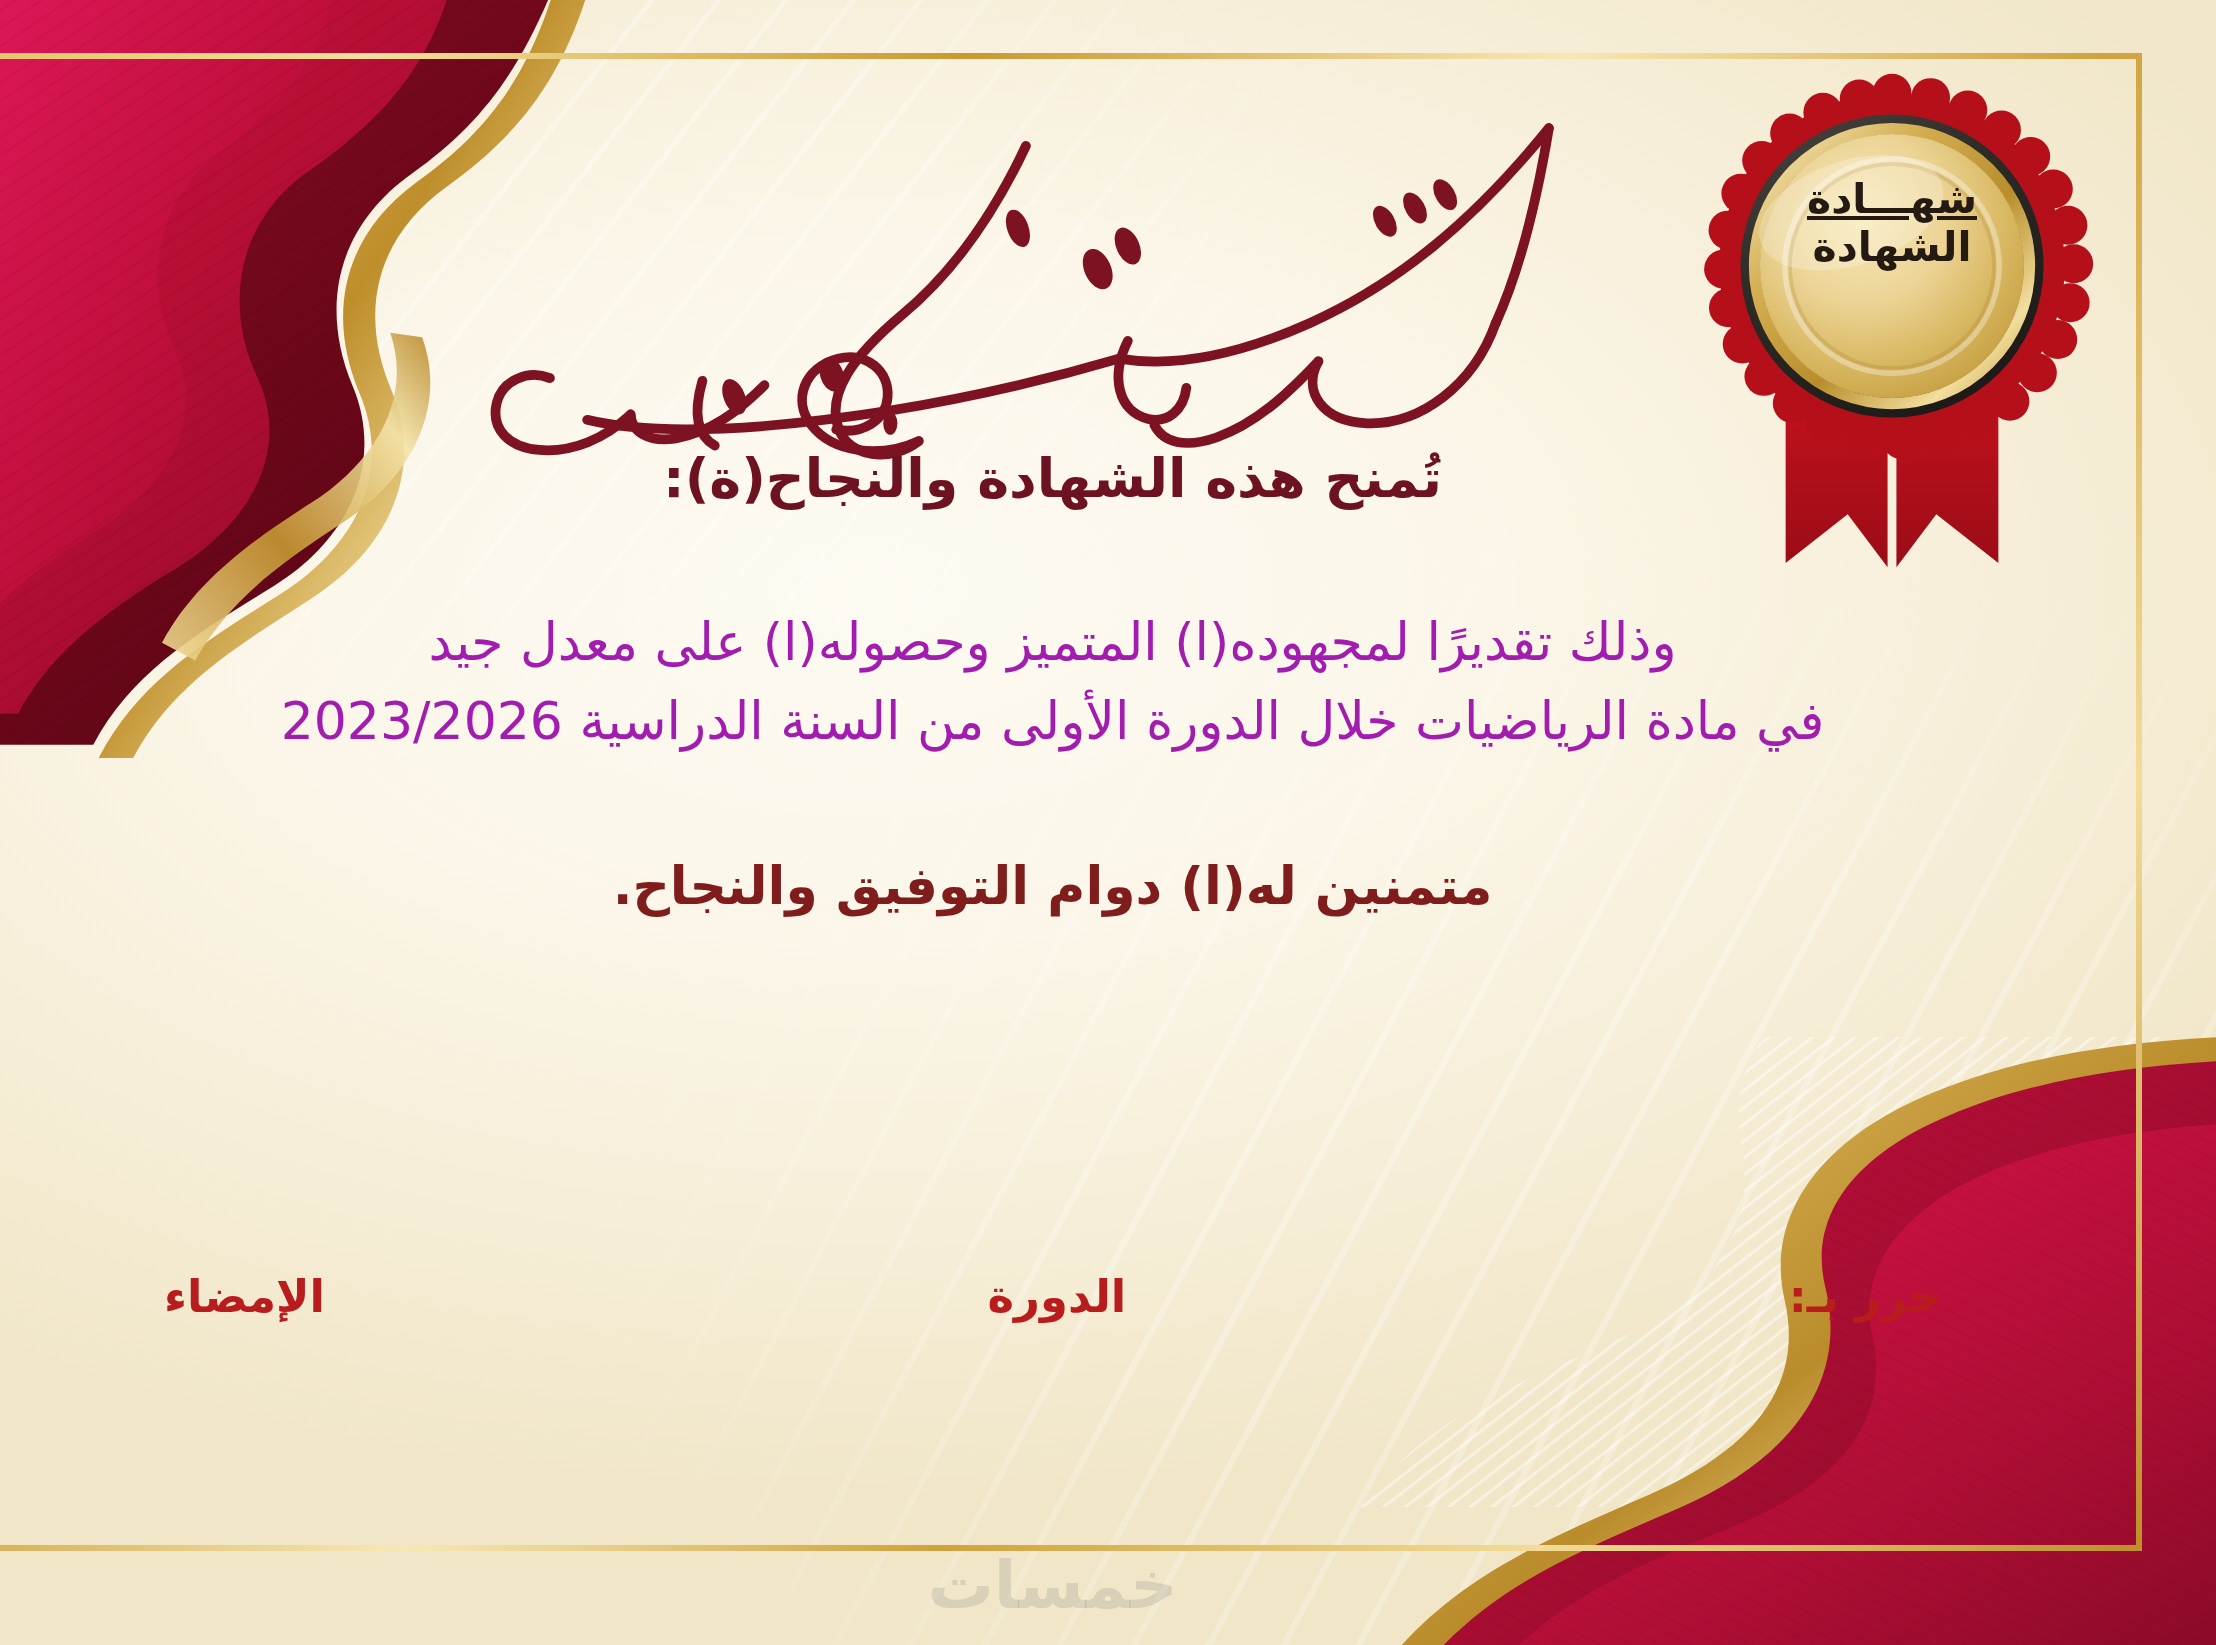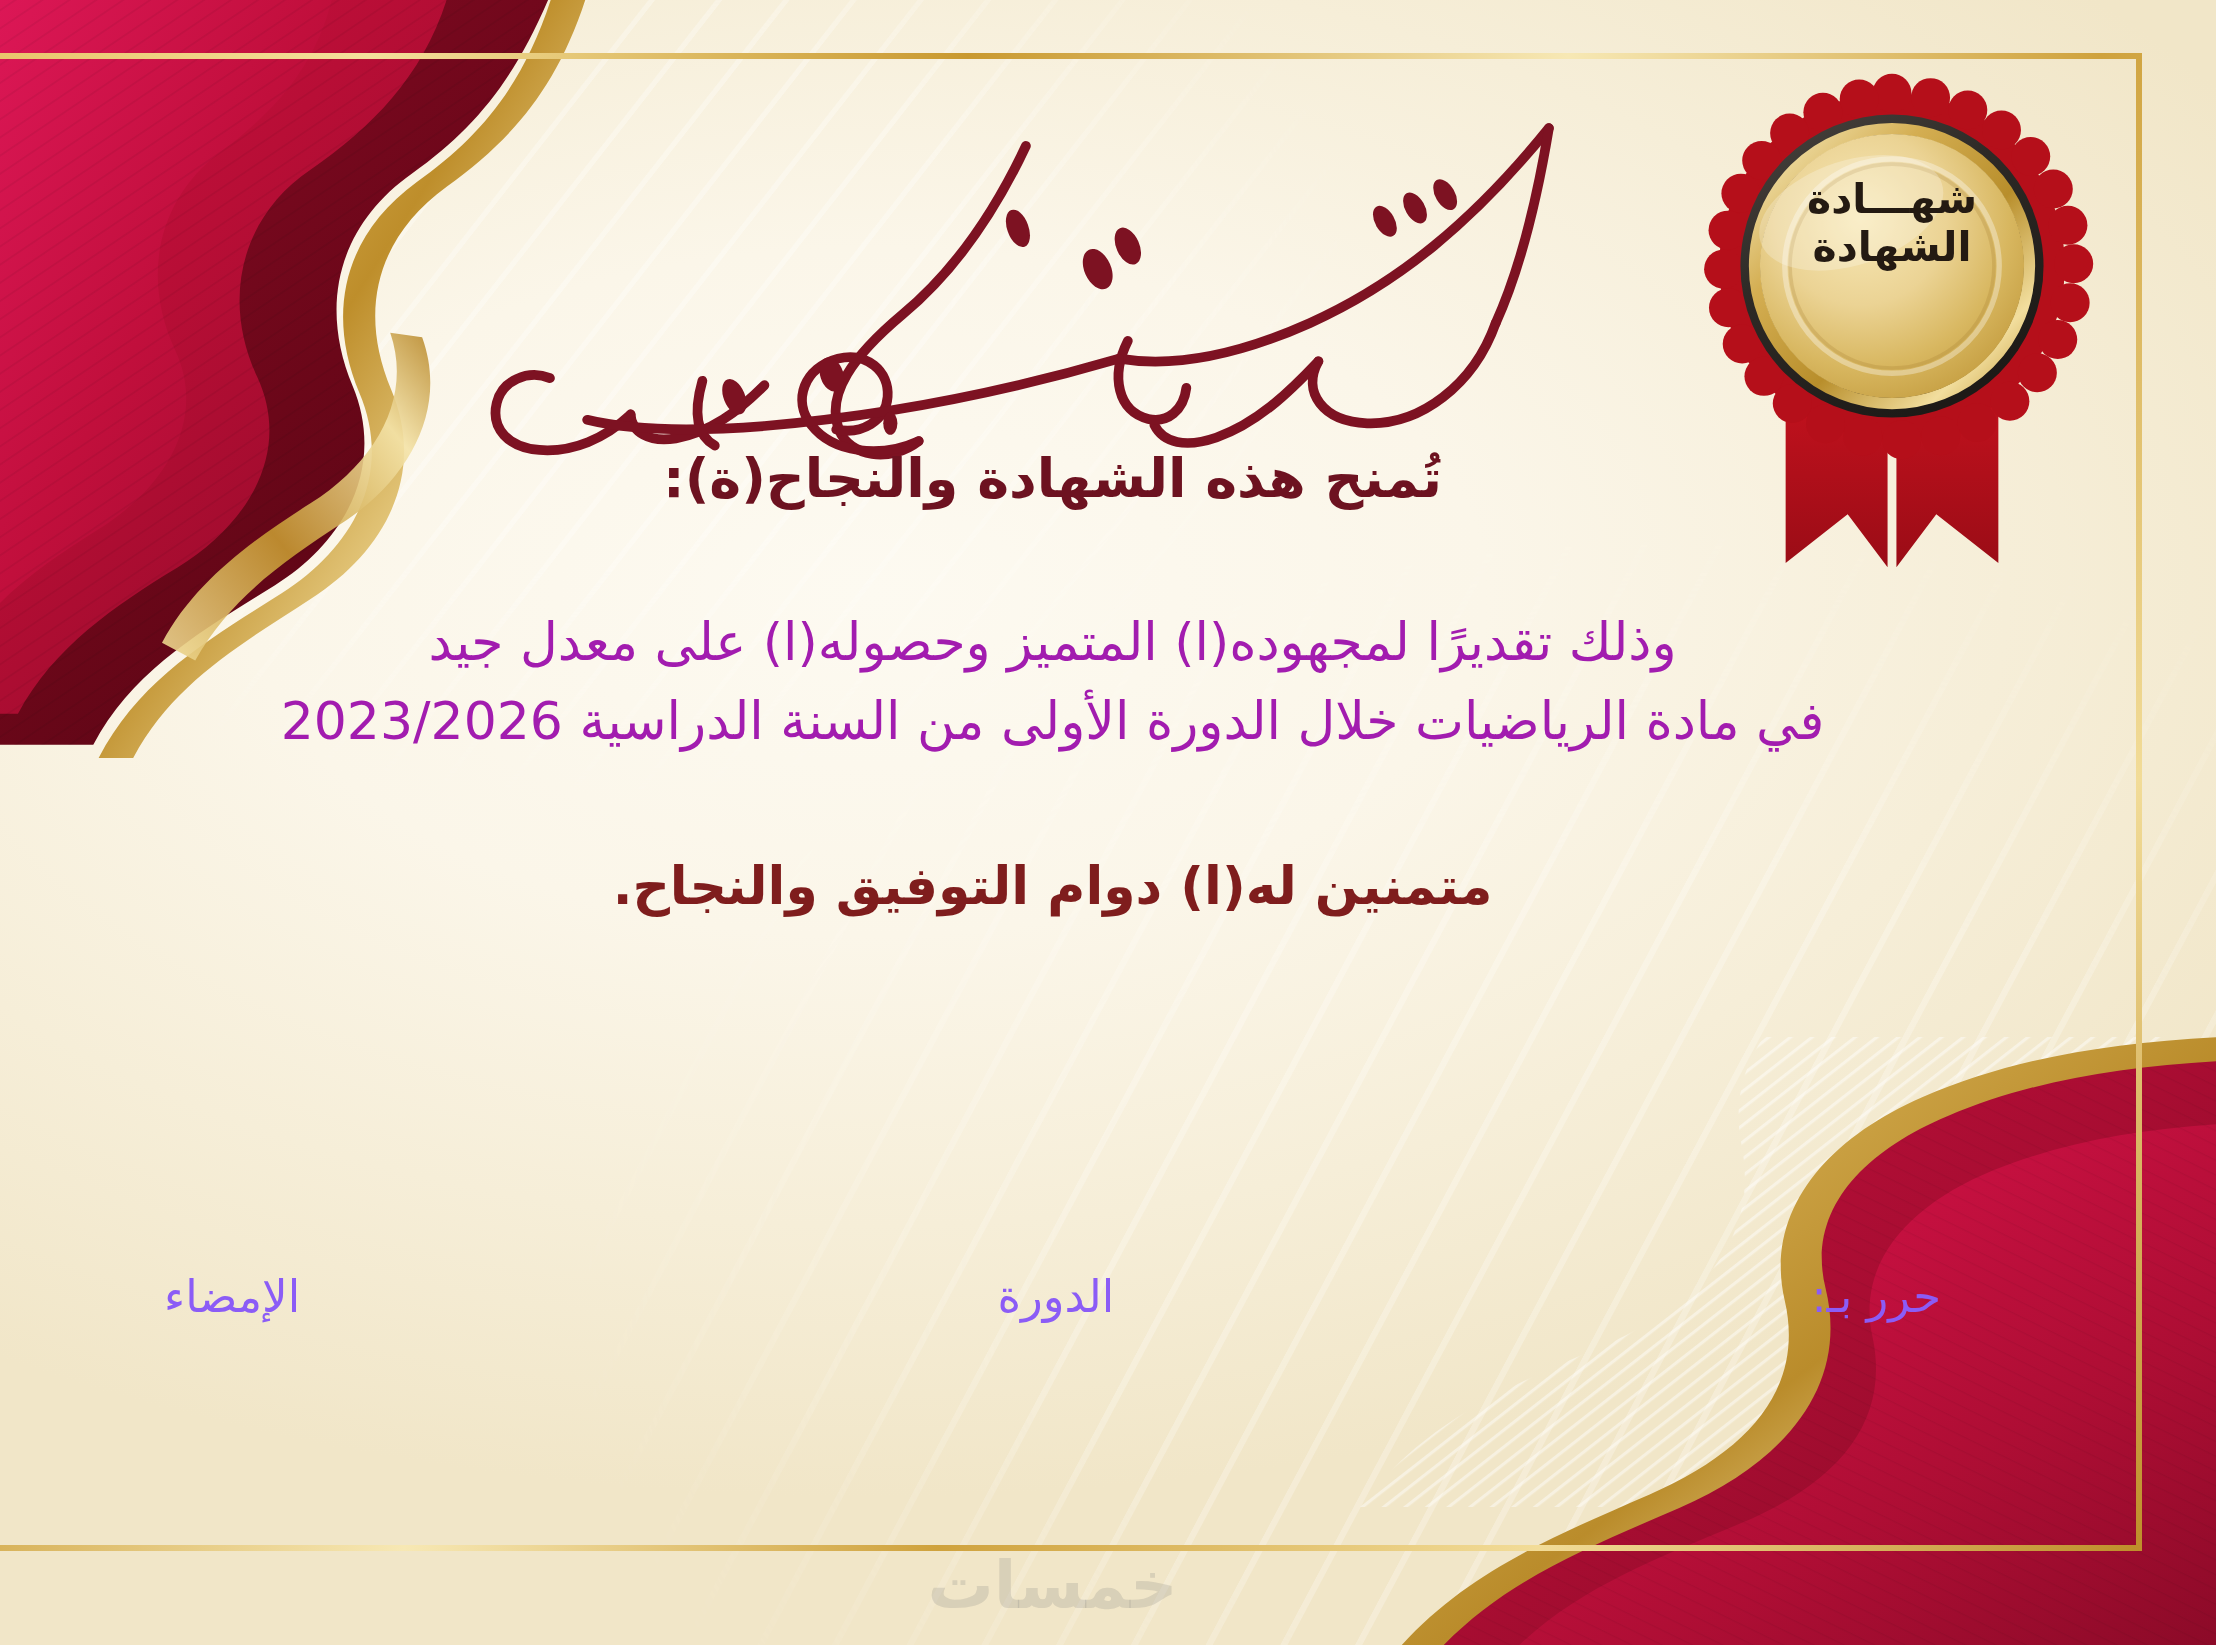--- a/index.html
+++ b/index.html
@@ -118,22 +118,22 @@
     position:absolute;
     left:0; right:0;
     top:1270px;
     display:flex;
     justify-content:space-between;
     padding:0 275px;
     z-index:7;
   }
   .footer-label{
     font-size:45px;
-    font-weight:normal;
-    color:#8b5cf6;
+    font-weight:bold;
+    color:#b91c1c;
     white-space:nowrap;
   }
 
   
   .seal{
     position:absolute;
     right:98px;
     top:71px;
     width:452px;
     height:523px;
@@ -143,21 +143,21 @@
   .seal-text{
     position:absolute;
     left:0; right:0;
     top:105px;
     text-align:center;
     color:#241a12;
     font-weight:bold;
     line-height:1.16;
     pointer-events:none;
   }
-  .seal-text .l1{font-size:41px; letter-spacing:0.9px;}
+  .seal-text .l1{font-size:41px; letter-spacing:0.9px;text-decoration:underline;}
   .seal-text .l2{font-size:41px; letter-spacing:0.9px;}
 
   
   .watermark{
     position:absolute;
     left:0; right:0;
     bottom:21px;
     text-align:center;
     font-size:66px;
     font-weight:bold;

